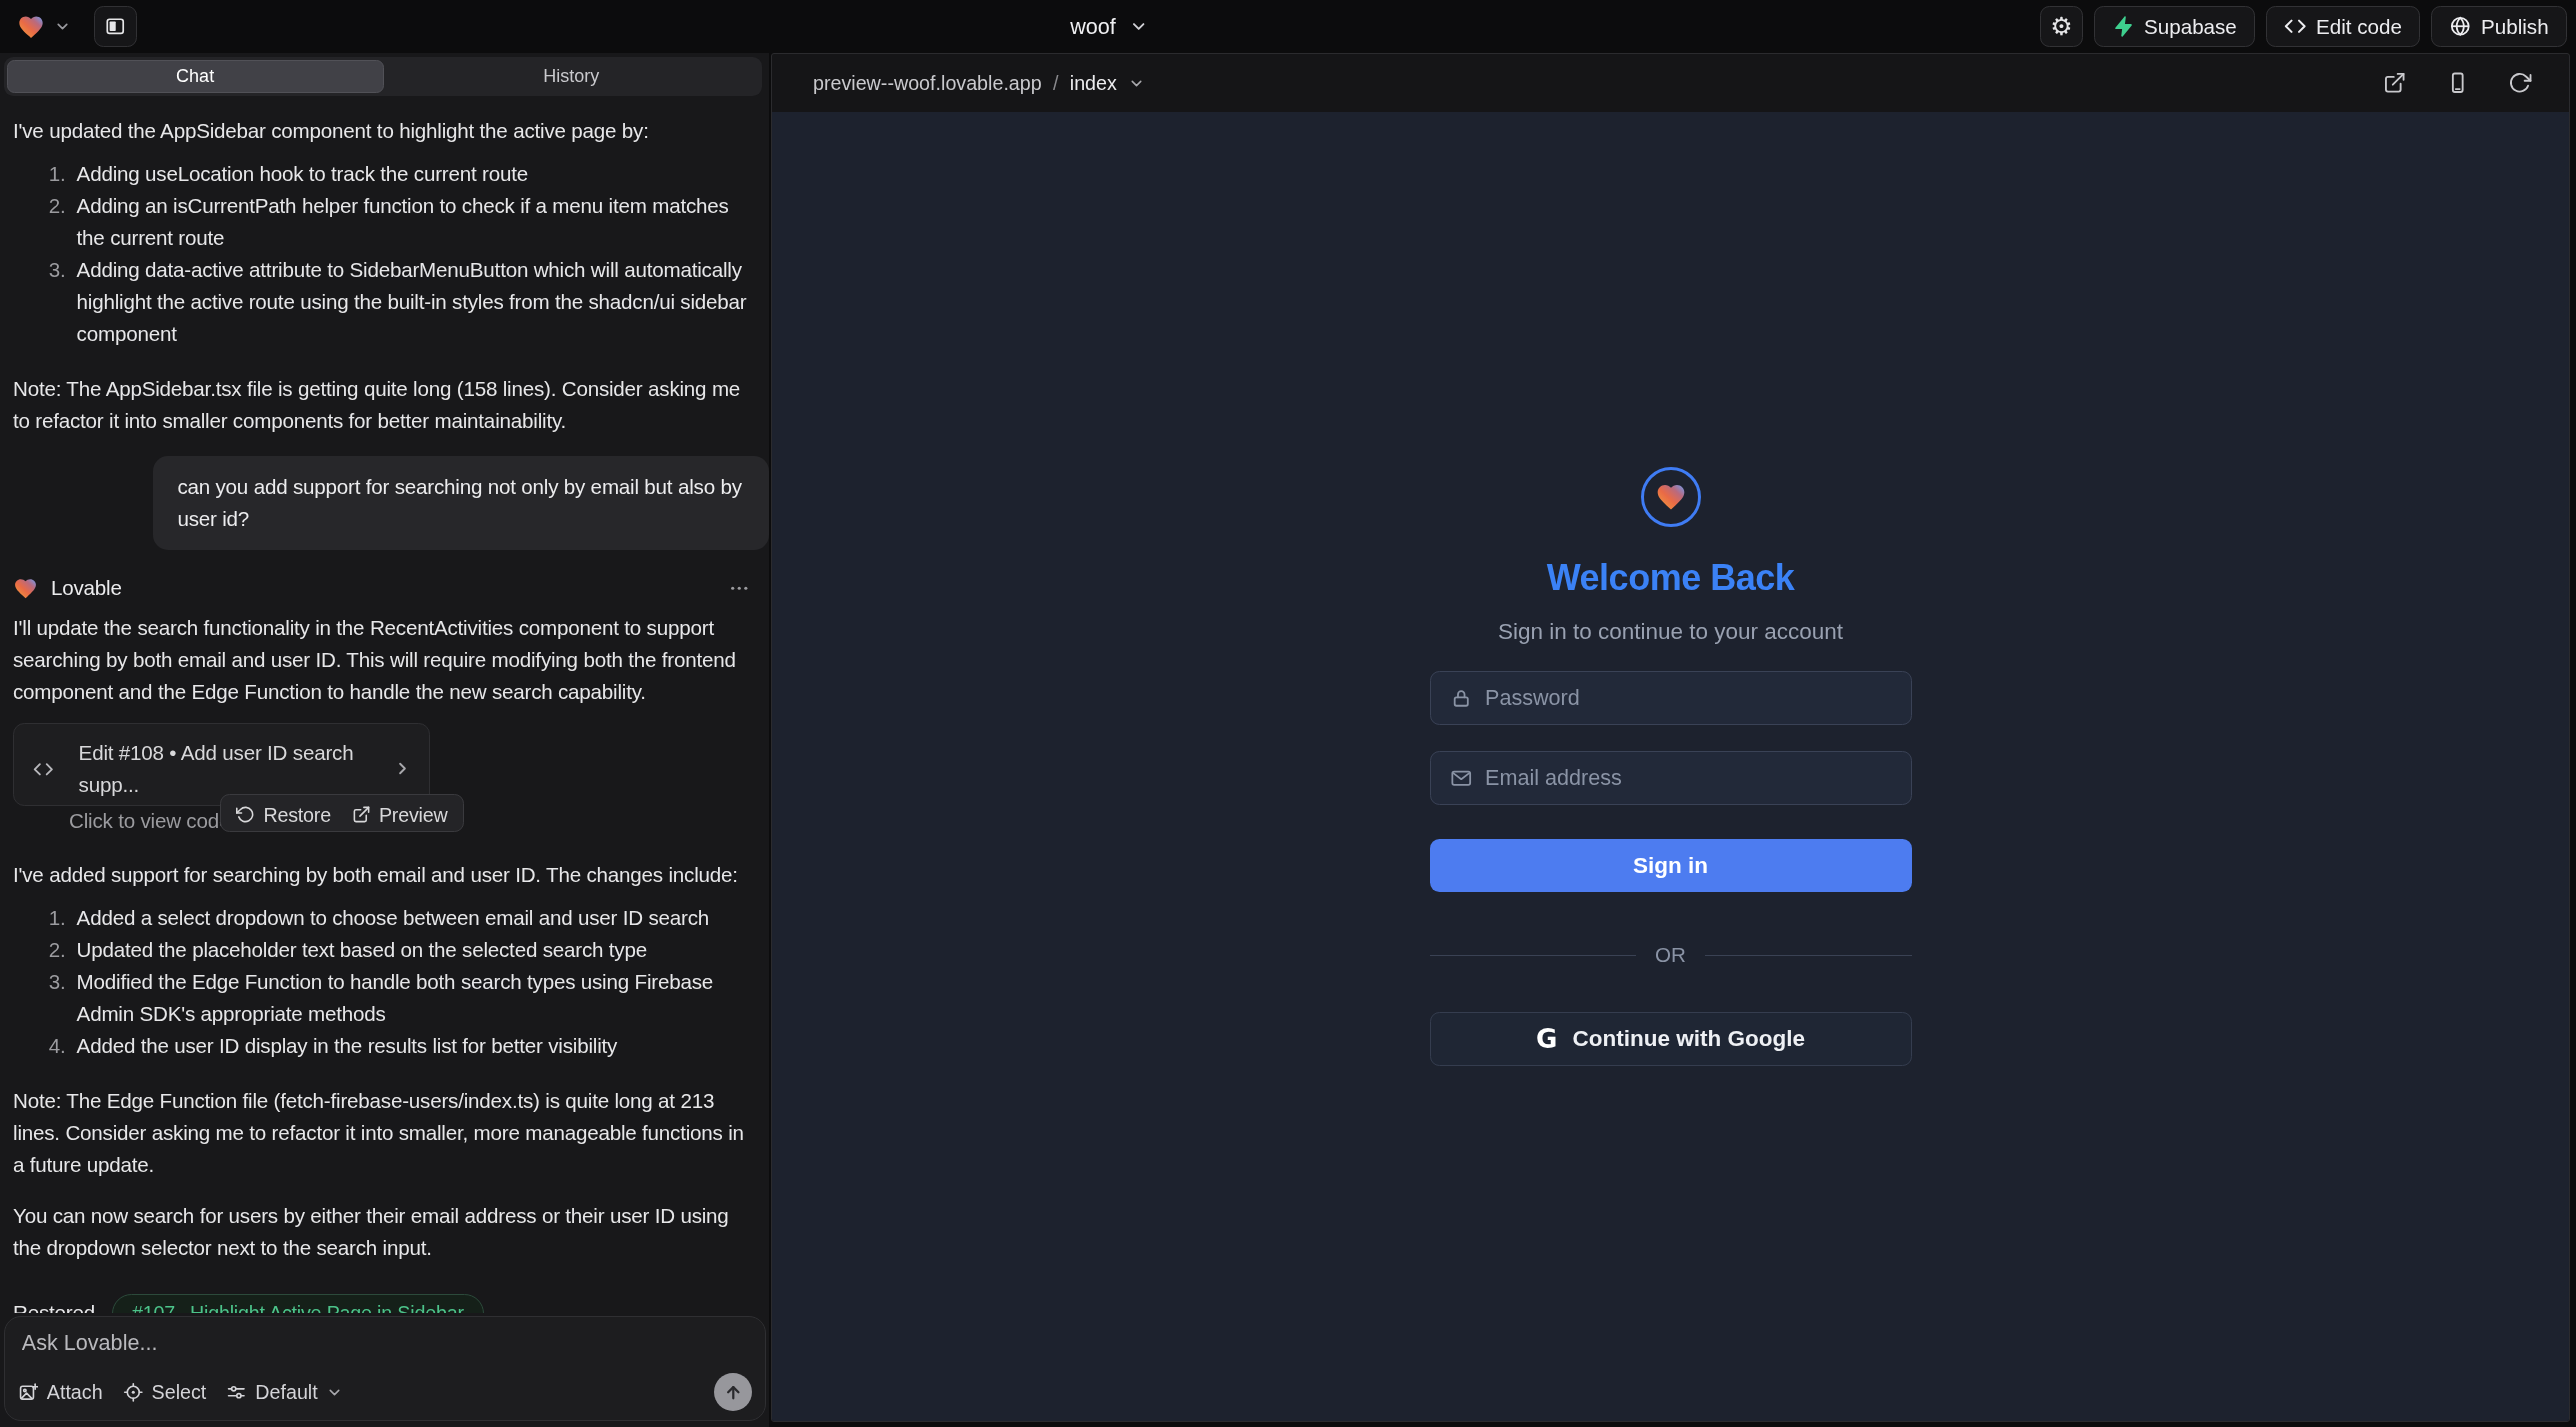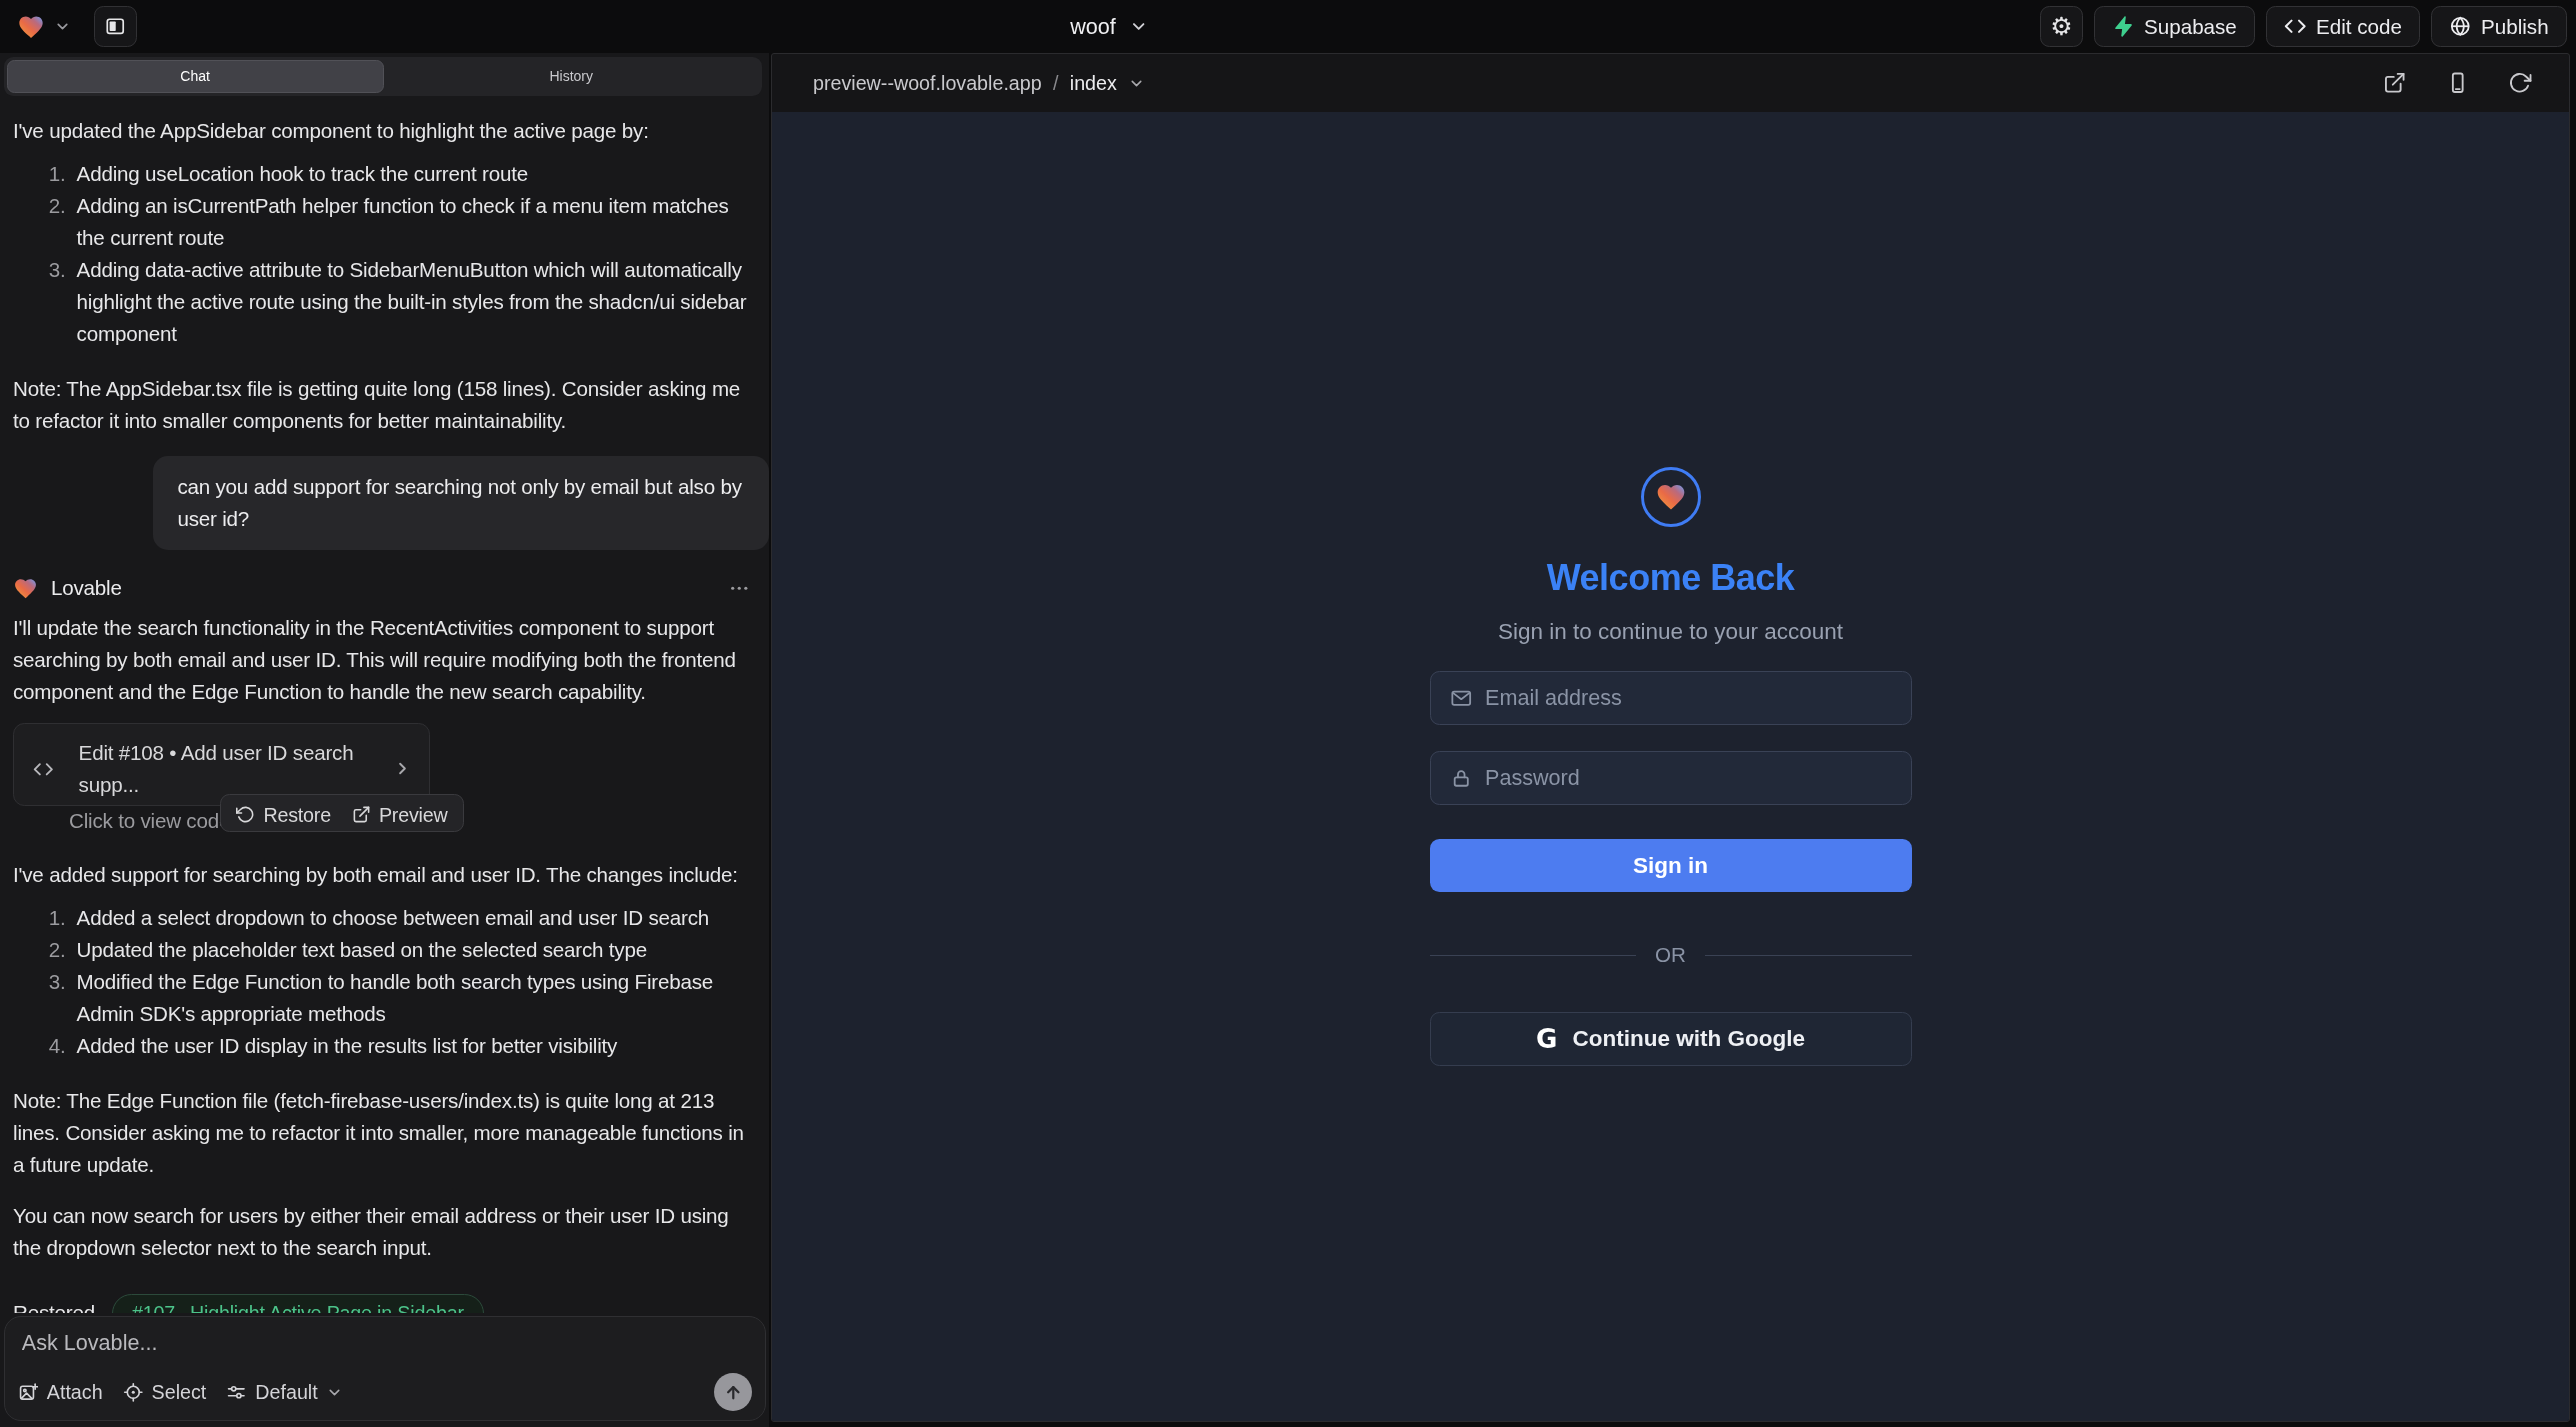--- a/index.html
+++ b/index.html
@@ -18,21 +18,21 @@
   .topbar-right { position:absolute; right:9.4px; top:6.1px; display:flex; gap:11.3px; }
   .tb-btn { height:41px; border:0.9px solid #323235; border-radius:9.4px; background:#161618; color:#ededf0;
             display:flex; align-items:center; gap:9.4px; padding:0 17px; font-size:20.6px; cursor:pointer; }
   .tb-btn.square { width:43px; padding:0; justify-content:center; }
   .gear-glyph { font-family:"DejaVu Sans", sans-serif; font-size:25px; line-height:1; color:#e6e6e8; }
 
   
   .chat-panel { position:absolute; left:0; top:53px; width:769px; bottom:0; background:#18181a; }
   .tabs { position:absolute; left:3.8px; right:7.5px; top:3.8px; height:39px; background:#242427; border-radius:9.4px;
           display:flex; padding:2.8px; }
-  .tab { flex:1; display:flex; align-items:center; justify-content:center; font-size:14px; color:#c9c9cd;
+  .tab { flex:1; display:flex; align-items:center; justify-content:center; font-size:18px; color:#c9c9cd;
          border-radius:7.5px; cursor:pointer; }
   .tab.active { background:#414147; border:0.9px solid #515157; color:#ffffff; }
 
   .messages { position:absolute; top:47px; left:0; right:0; bottom:114px; padding:15px 13px 0 13px; overflow:hidden;
               font-size:20.6px; line-height:32px; letter-spacing:-0.2px; }
   .messages p { color:#e7e7e9; }
   ol.chat-list { margin:11.3px 0 0 0; padding-left:58px; color:#e7e7e9; }
   ol.chat-list li { padding-left:5.6px; }
   ol.chat-list li::marker { color:#9b9b9f; }
   .mt24 { margin-top:22.5px; } .mt20 { margin-top:19px; }
@@ -384,34 +384,34 @@
               <path fill="url(#heartGrad)" d="M12 21.35l-1.45-1.32C5.4 15.36 2 12.28 2 8.5 2 5.42 4.42 3 7.5 3c1.74 0 3.41.81 4.5 2.09C13.09 3.81 14.76 3 16.5 3 19.58 3 22 5.42 22 8.5c0 3.78-3.4 6.86-8.55 11.54L12 21.35z"></path>
             </svg>
         </span>
       </div>
       <div class="login-title">Welcome Back</div>
       <div class="login-subtitle">Sign in to continue to your account</div>
 
       <div class="field">
         <span>
           <svg width="22.5" height="22.5" viewBox="0 0 24 24" fill="none" stroke="#8a93a5" stroke-width="1.9" stroke-linecap="round" stroke-linejoin="round">
+              <rect x="5" y="11" width="14" height="9" rx="1.8"></rect>
+              <path d="M8.5 11V8a3.5 3.5 0 0 1 7 0v3"></path>
+            </svg>
+        </span>
+        <input type="password" placeholder="Password" style="">
+      </div>
+      <div class="field">
+        <span>
+          <svg width="22.5" height="22.5" viewBox="0 0 24 24" fill="none" stroke="#8a93a5" stroke-width="1.9" stroke-linecap="round" stroke-linejoin="round">
               <rect x="2.5" y="5" width="19" height="14" rx="2"></rect>
               <polyline points="3.5 6.5 12 13 20.5 6.5"></polyline>
             </svg>
         </span>
         <input type="text" placeholder="Email address" style="">
-      </div>
-      <div class="field">
-        <span>
-          <svg width="22.5" height="22.5" viewBox="0 0 24 24" fill="none" stroke="#8a93a5" stroke-width="1.9" stroke-linecap="round" stroke-linejoin="round">
-              <rect x="5" y="11" width="14" height="9" rx="1.8"></rect>
-              <path d="M8.5 11V8a3.5 3.5 0 0 1 7 0v3"></path>
-            </svg>
-        </span>
-        <input type="password" placeholder="Password" style="">
       </div>
 
       <button class="signin-btn">Sign in</button>
 
       <div class="or-divider">
         <span>OR</span>
       </div>
 
       <div class="google-btn">
         <span class="google-g">G</span>

